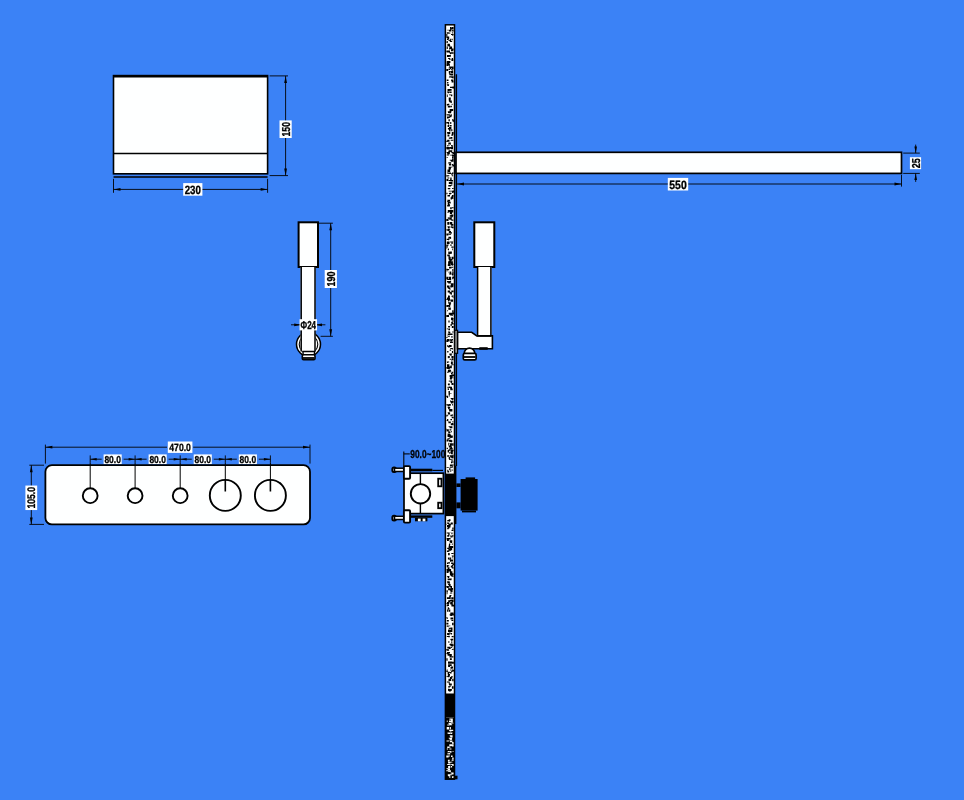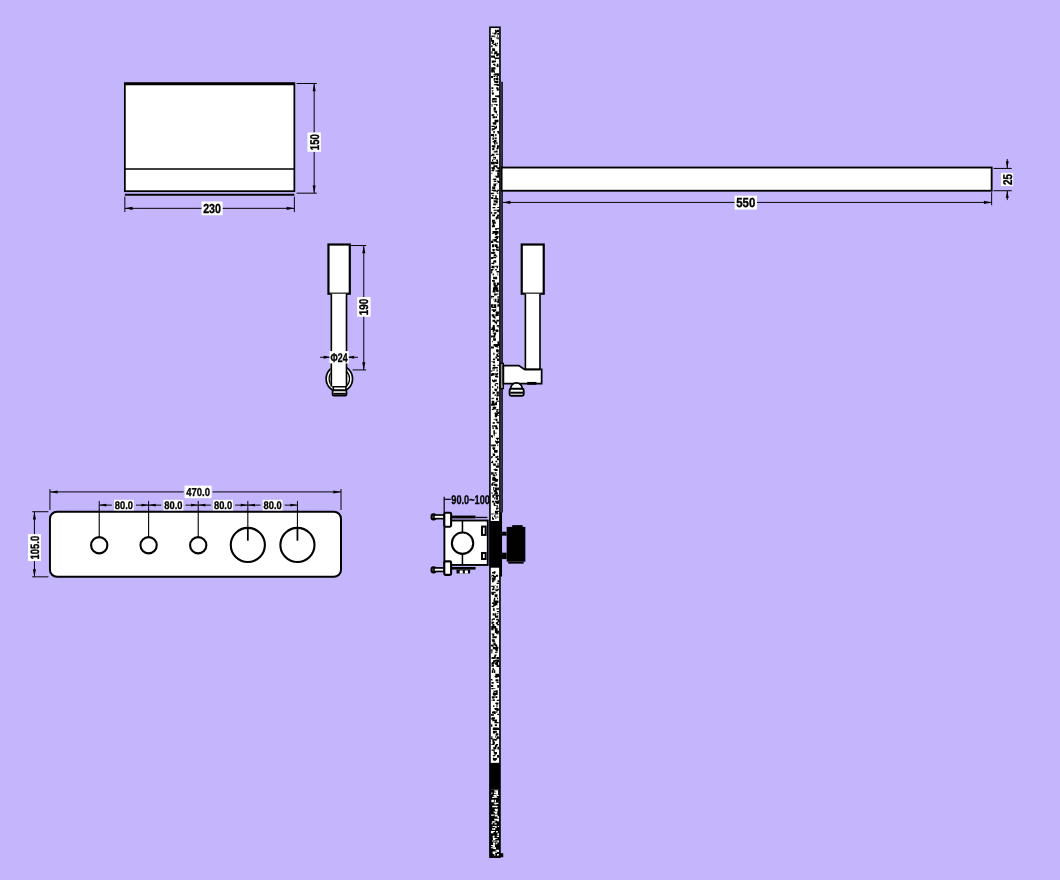--- a/index.html
+++ b/index.html
@@ -1,17 +1,17 @@
 <!DOCTYPE html>
 <html><head>
 <meta charset="utf-8">
 <title>Shower system installation diagram</title>
 <style>
 html,body{margin:0;padding:0;background:#fff;}
-#page{position:relative;width:964px;height:800px;background:#c4b5fd;overflow:hidden;}
+#page{position:relative;width:964px;height:800px;background:#3b82f6;overflow:hidden;}
 </style>
 </head>
 <body>
 <div id="page">
 <svg width="964" height="800" viewBox="0 0 964 800" font-family="&quot;Liberation Sans&quot;,sans-serif" font-weight="bold" fill="#000" text-rendering="geometricPrecision" stroke-linecap="butt">
 <style>text{stroke:#000;stroke-width:0.3px;}</style>
 <g opacity="0.999">
 
 <g>
           <rect x="113.5" y="75.6" width="154.1" height="98.2" fill="#fff" stroke="#000" stroke-width="1.6"></rect>

